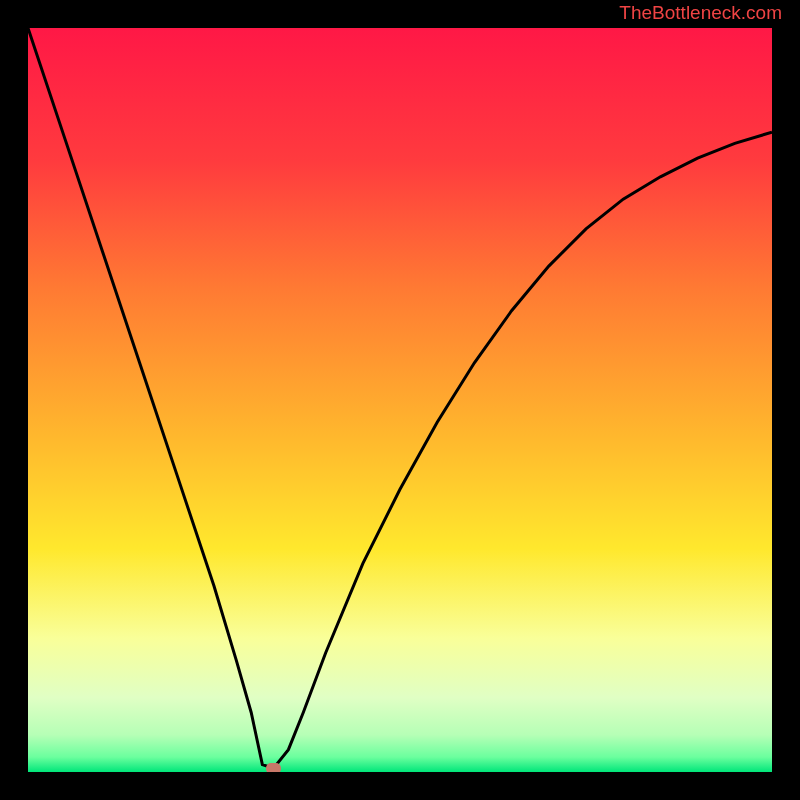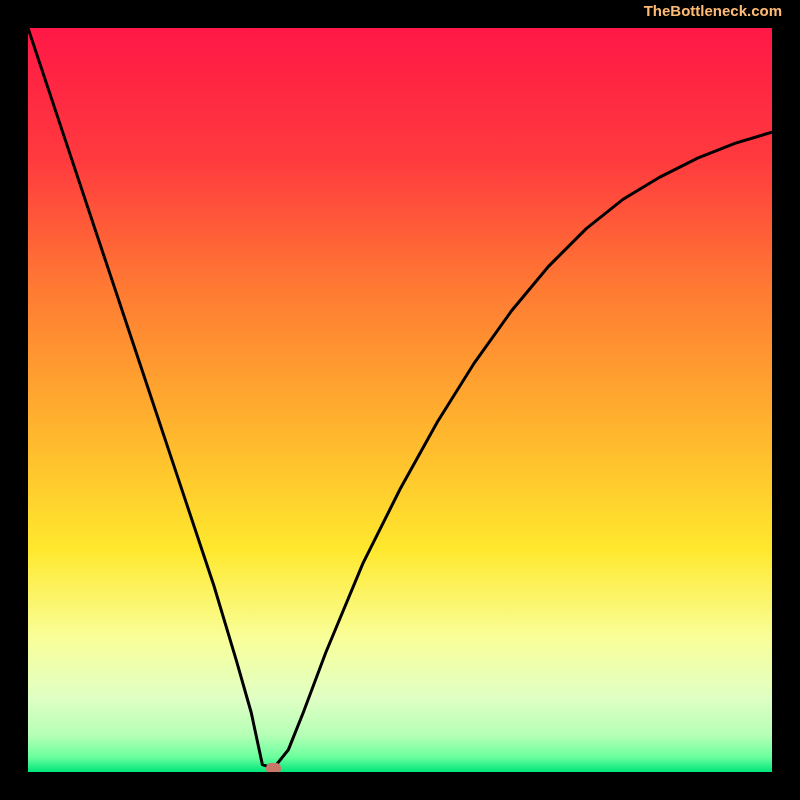--- a/index.html
+++ b/index.html
@@ -12,23 +12,23 @@
       height: 800px;
       background: #000;
       position: relative;
       overflow: hidden;
       font-family: Arial, sans-serif;
     }
     .watermark {
       position: absolute;
       top: 2px;
       right: 18px;
-      color: #fdba74;
-      font-size: 15px;
-      font-weight: 700;
+      color: #ef4444;
+      font-size: 19px;
+      font-weight: 400;
       z-index: 10;
     }
     .chart-area {
       position: absolute;
       left: 28px;
       top: 28px;
       width: 744px;
       height: 744px;
       overflow: hidden;
     }

